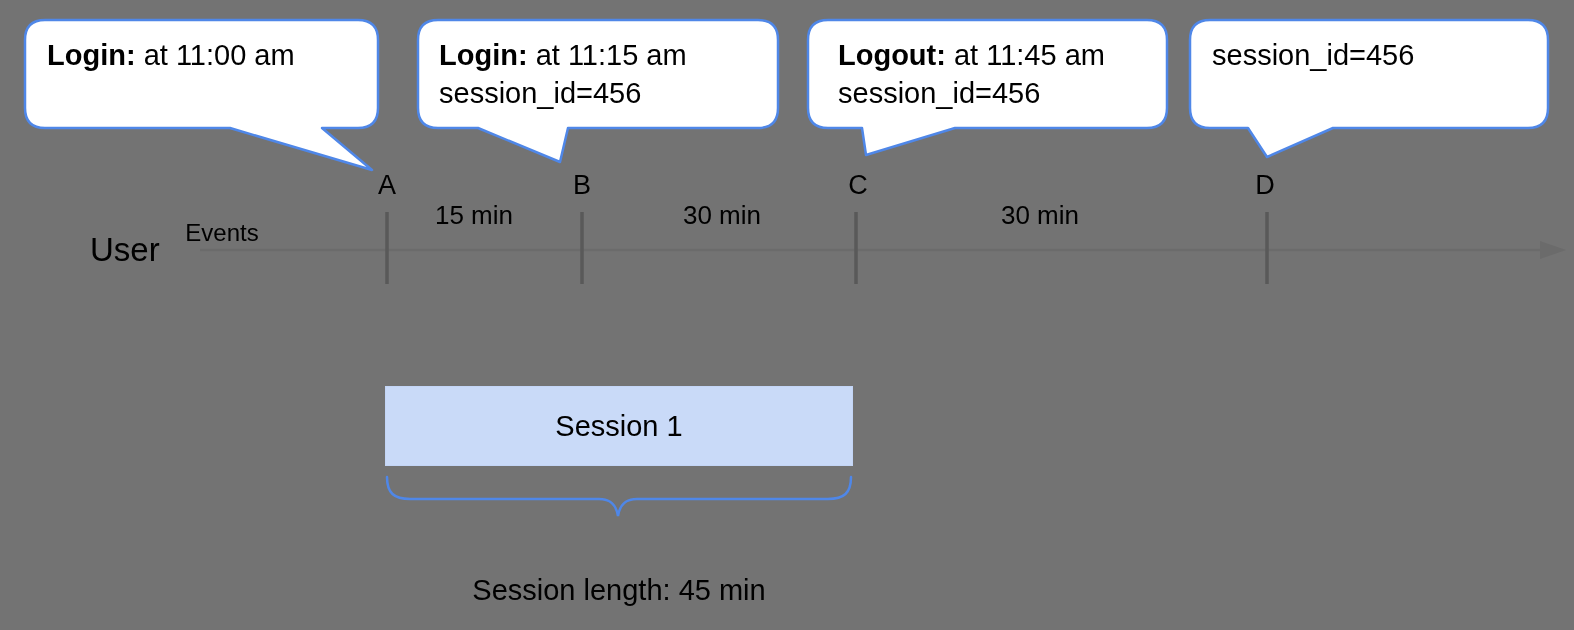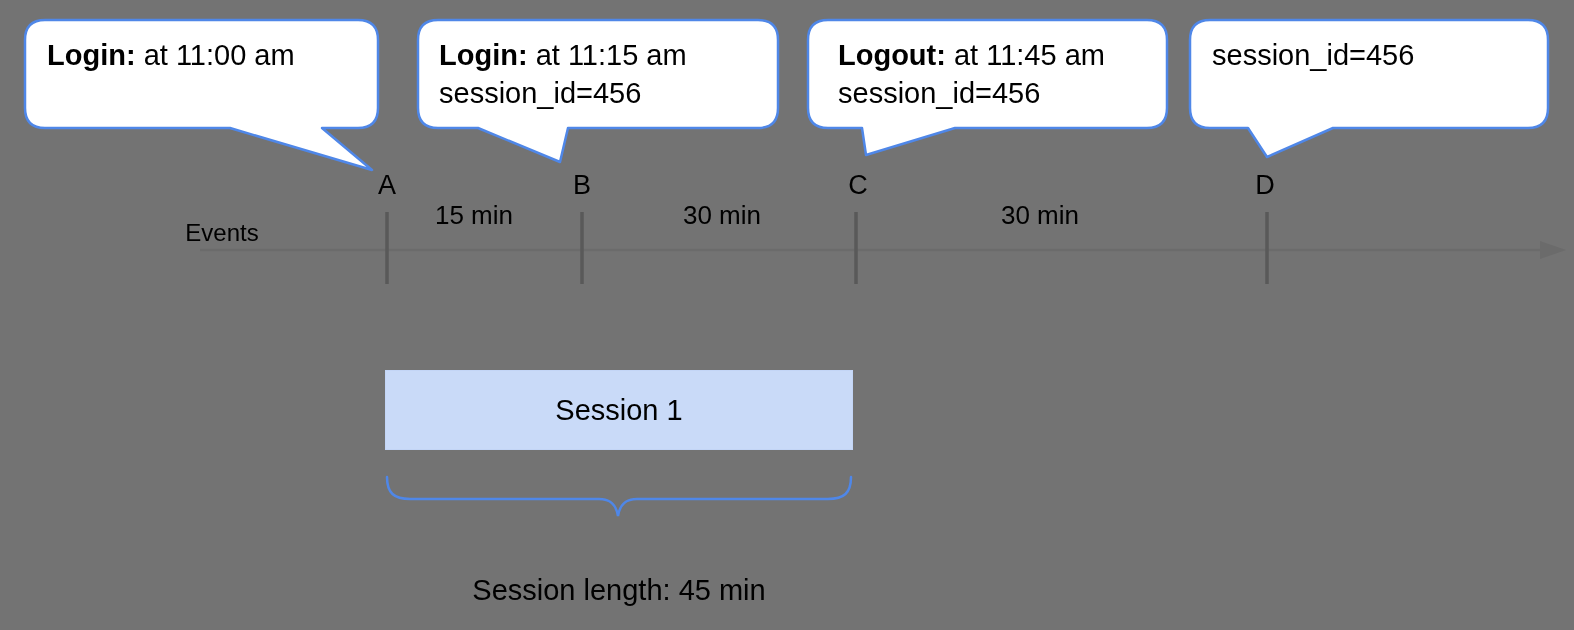--- a/index.html
+++ b/index.html
@@ -43,21 +43,21 @@
     font-size: 27px; line-height: 30px; text-align: center;
   }
   .interval-label {
     z-index: 3; top: 200px; width: 130px;
     font-size: 26px; line-height: 30px; text-align: center;
   }
 
   
   .session-box {
     z-index: 2;
-    left: 385px; top: 370px; width: 468px; height: 80px;
+    left: 385px; top: 386px; width: 468px; height: 80px;
     background: #c9daf8;
     border: 1px solid #c3d5f6;
     box-sizing: border-box;
     display: flex; align-items: center; justify-content: center;
     font-size: 29px;
   }
   .session-length {
     z-index: 3; left: 383px; top: 572px; width: 472px;
     font-size: 29px; line-height: 36px; text-align: center;
   }
@@ -94,20 +94,21 @@
   </div>
   <div class="callout-text" style="left:808px; width:359px;margin-left:8px;">
     <div><span class="evt">Logout:</span><span> at 11:45 am</span></div>
     <div>session_id=456</div>
   </div>
   <div class="callout-text" style="left:1190px; width:358px;">
     <div>session_id=456</div>
   </div>
 
   <div class="abs events-label">Events</div>
+  <div class="abs user-label">User</div>
 
   <div class="abs event-letter" style="left:357px;">A</div>
   <div class="abs event-letter" style="left:552px;">B</div>
   <div class="abs event-letter" style="left:828px;">C</div>
   <div class="abs event-letter" style="left:1235px;">D</div>
 
   <div class="abs interval-label" style="left:409px;">15 min</div>
   <div class="abs interval-label" style="left:657px;">30 min</div>
   <div class="abs interval-label" style="left:975px;">30 min</div>
 

